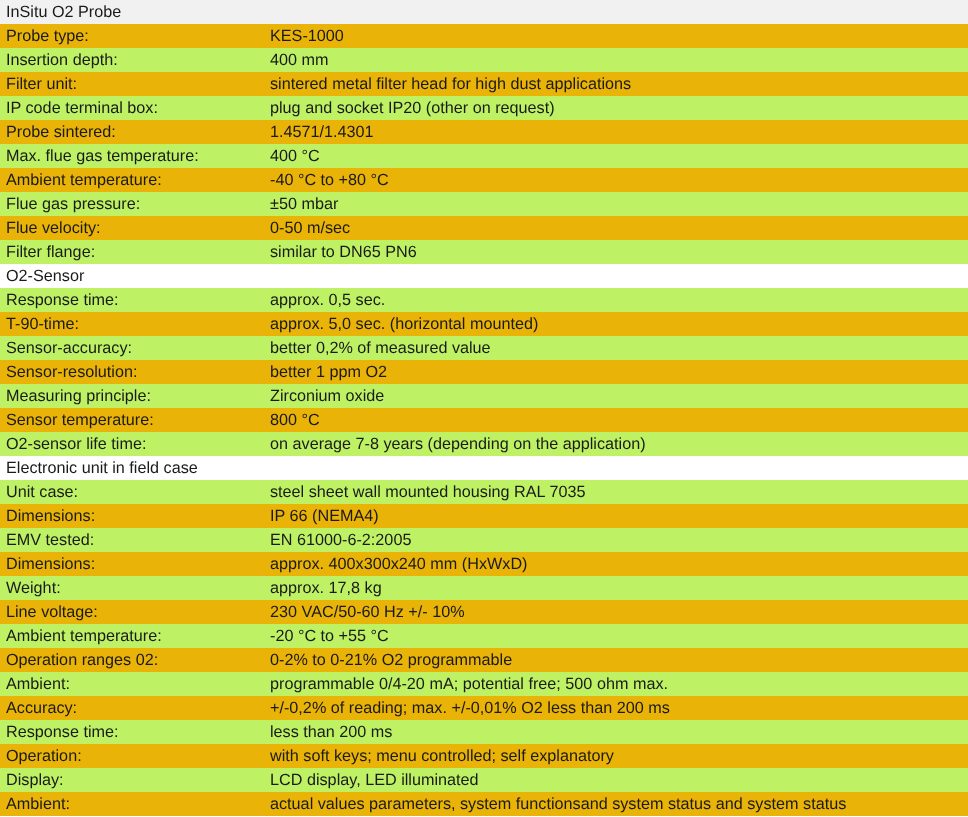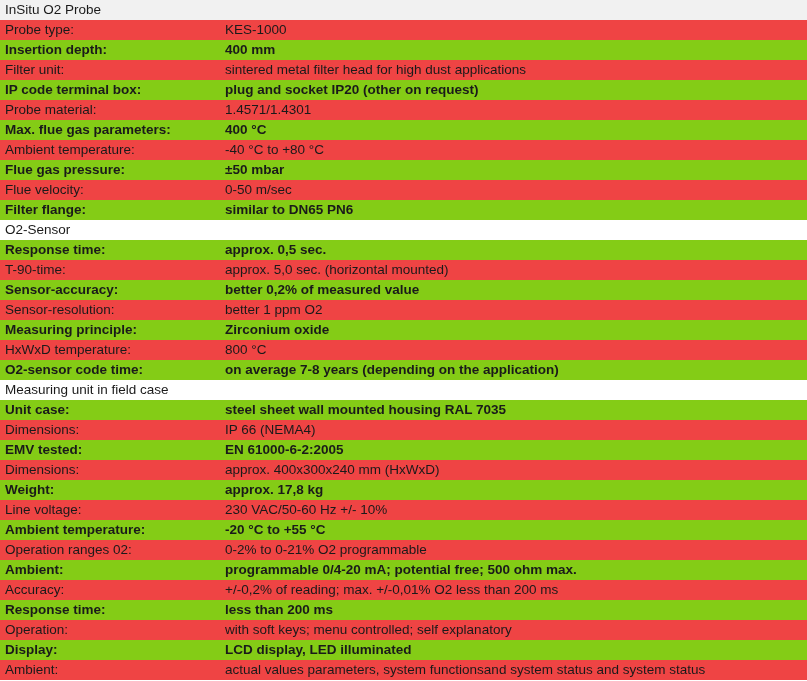--- a/index.html
+++ b/index.html
@@ -35,25 +35,24 @@
     overflow: hidden;
     border: none;
   }
   td.label-cell {
     width: 215px;
   }
   td.value-cell {
     width: 587px;
   }
   tr.row-alt td {
-    background: #84cc16;
-    font-weight: bold;
+    background: #bef264;
   }
   tr.row-plain td {
-    background: #ef4444;
+    background: #eab308;
   }
   tr.section-row td {
     background: #ffffff;
   }
   tr.section-row.section-alt td {
     background: #f1f1f1;
   }
   
   #watermark {
     position: absolute;
@@ -120,25 +119,25 @@
       </tr>
       <tr class="row-plain">
         <td class="label-cell">Filter unit:</td>
         <td class="value-cell">sintered metal filter head for high dust applications</td>
       </tr>
       <tr class="row-alt">
         <td class="label-cell">IP code terminal box:</td>
         <td class="value-cell">plug and socket IP20 (other on request)</td>
       </tr>
       <tr class="row-plain">
-        <td class="label-cell">Probe material:</td>
+        <td class="label-cell">Probe sintered:</td>
         <td class="value-cell">1.4571/1.4301</td>
       </tr>
       <tr class="row-alt">
-        <td class="label-cell">Max. flue gas parameters:</td>
+        <td class="label-cell">Max. flue gas temperature:</td>
         <td class="value-cell">400 °C</td>
       </tr>
       <tr class="row-plain">
         <td class="label-cell">Ambient temperature:</td>
         <td class="value-cell">-40 °C to +80 °C</td>
       </tr>
       <tr class="row-alt">
         <td class="label-cell">Flue gas pressure:</td>
         <td class="value-cell">±50 mbar</td>
       </tr>
@@ -168,29 +167,29 @@
       </tr>
       <tr class="row-plain">
         <td class="label-cell">Sensor-resolution:</td>
         <td class="value-cell">better 1 ppm O2</td>
       </tr>
       <tr class="row-alt">
         <td class="label-cell">Measuring principle:</td>
         <td class="value-cell">Zirconium oxide</td>
       </tr>
       <tr class="row-plain">
-        <td class="label-cell">HxWxD temperature:</td>
+        <td class="label-cell">Sensor temperature:</td>
         <td class="value-cell">800 °C</td>
       </tr>
       <tr class="row-alt">
-        <td class="label-cell">O2-sensor code time:</td>
+        <td class="label-cell">O2-sensor life time:</td>
         <td class="value-cell">on average 7-8 years (depending on the application)</td>
       </tr>
       <tr class="section-row">
-        <td class="label-cell">Measuring unit in field case</td>
+        <td class="label-cell">Electronic unit in field case</td>
         <td class="value-cell"></td>
       </tr>
       <tr class="row-alt">
         <td class="label-cell">Unit case:</td>
         <td class="value-cell">steel sheet wall mounted housing RAL 7035</td>
       </tr>
       <tr class="row-plain">
         <td class="label-cell">Dimensions:</td>
         <td class="value-cell">IP 66 (NEMA4)</td>
       </tr>

